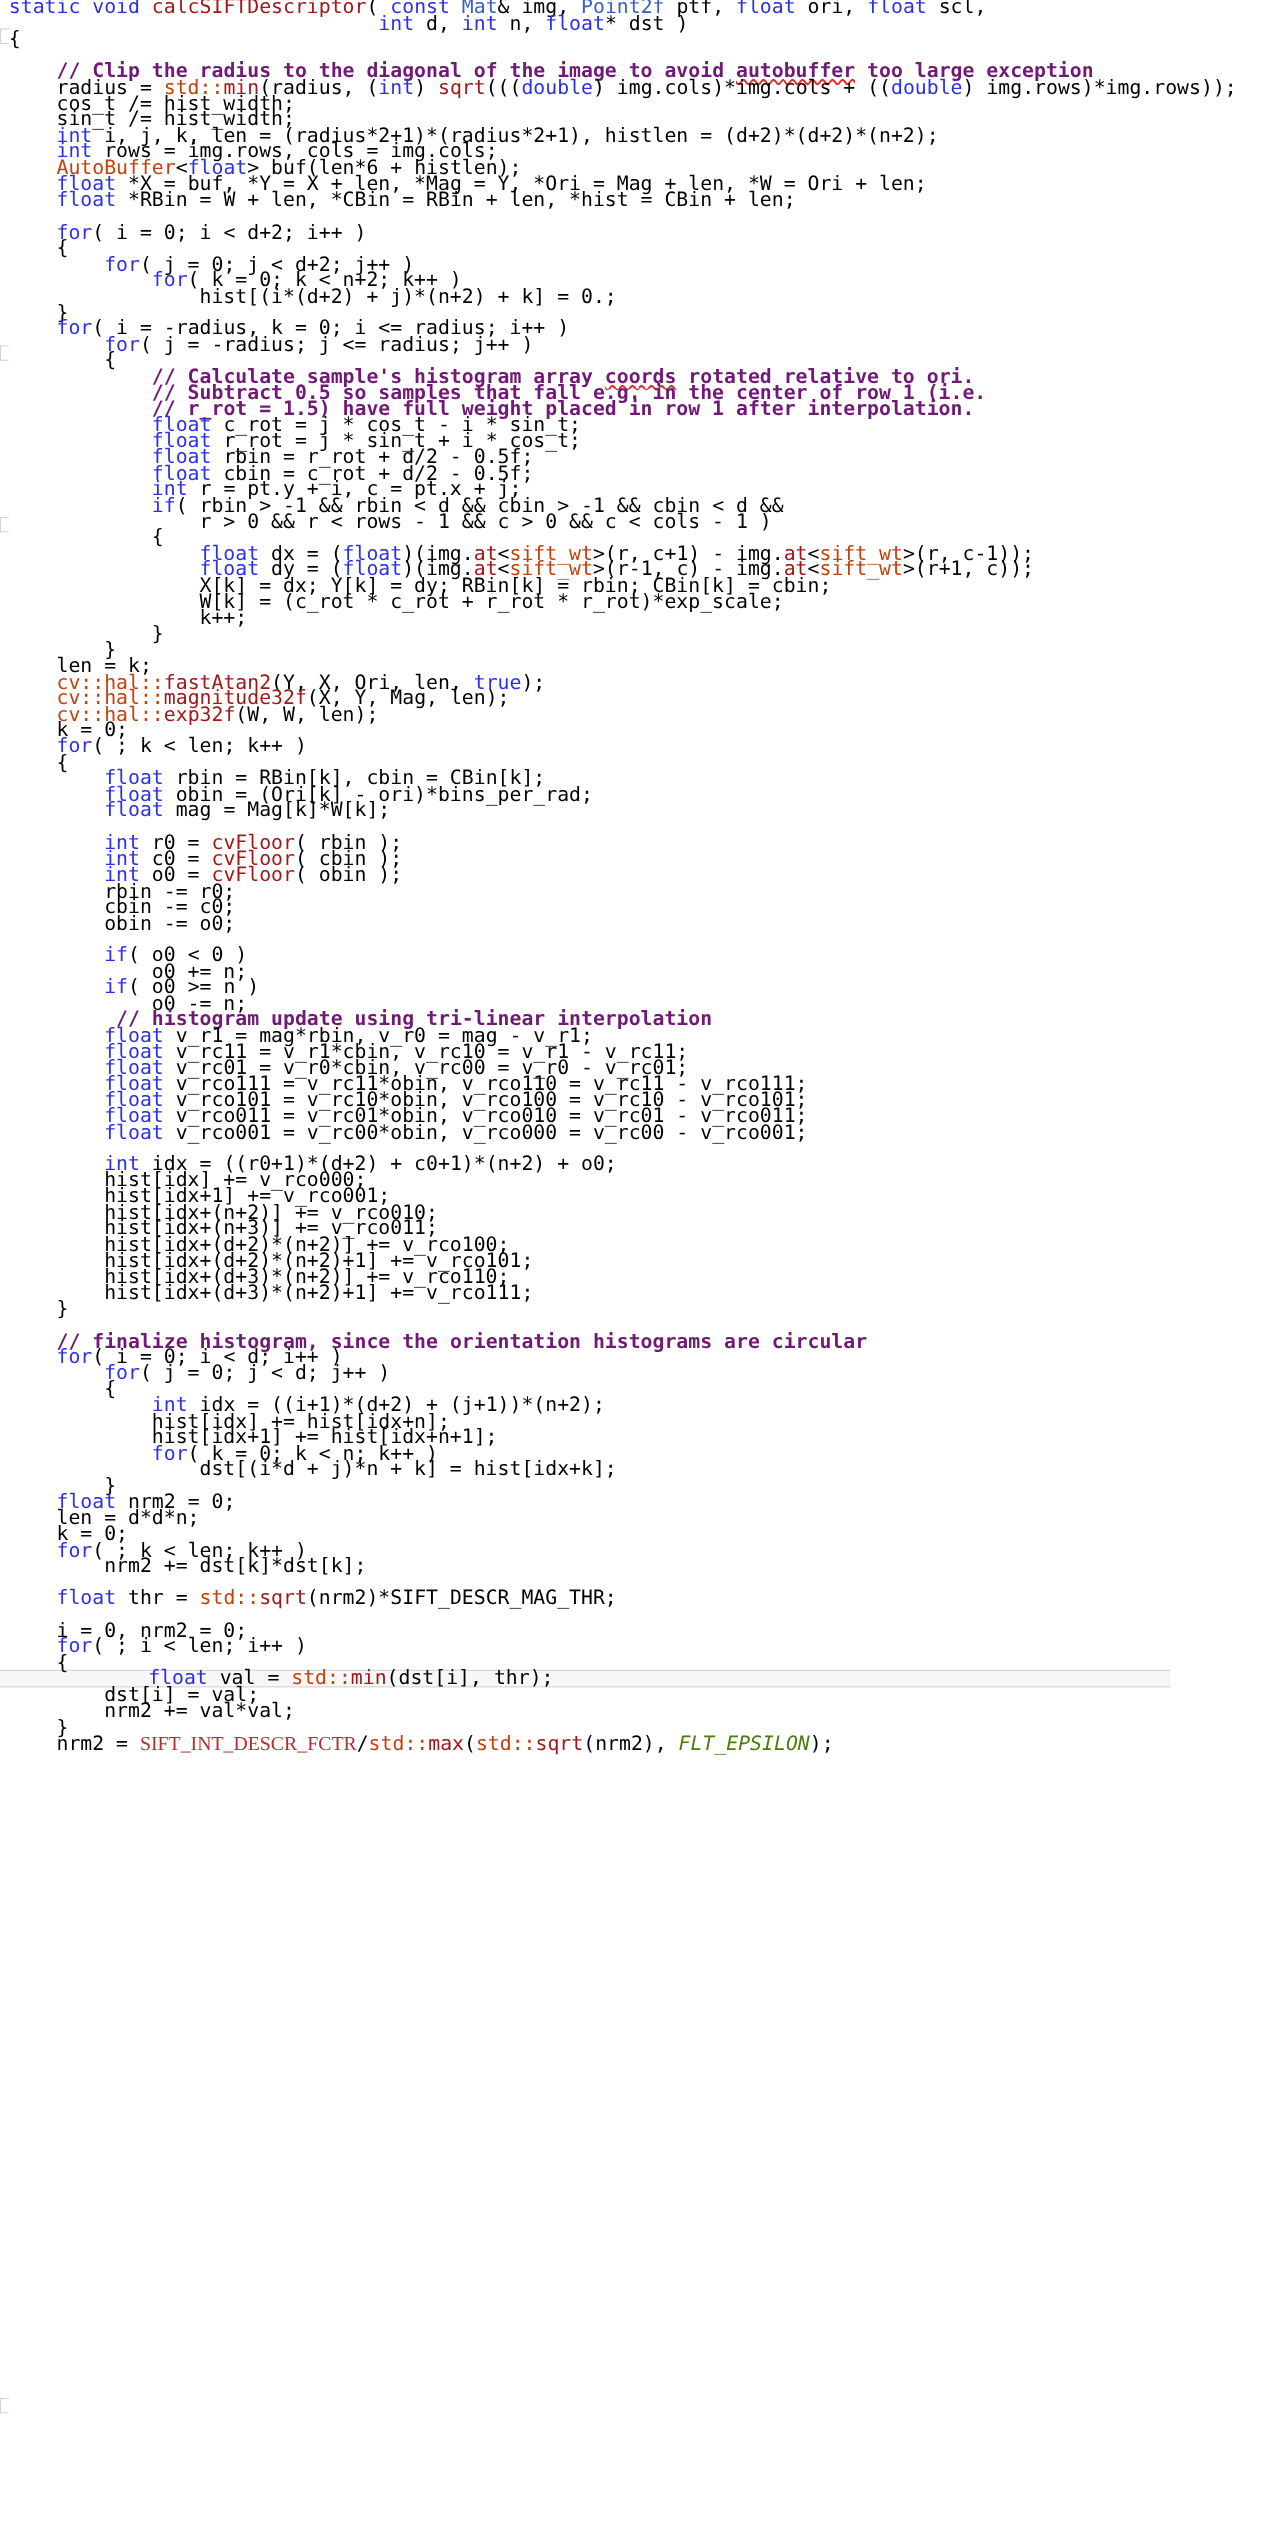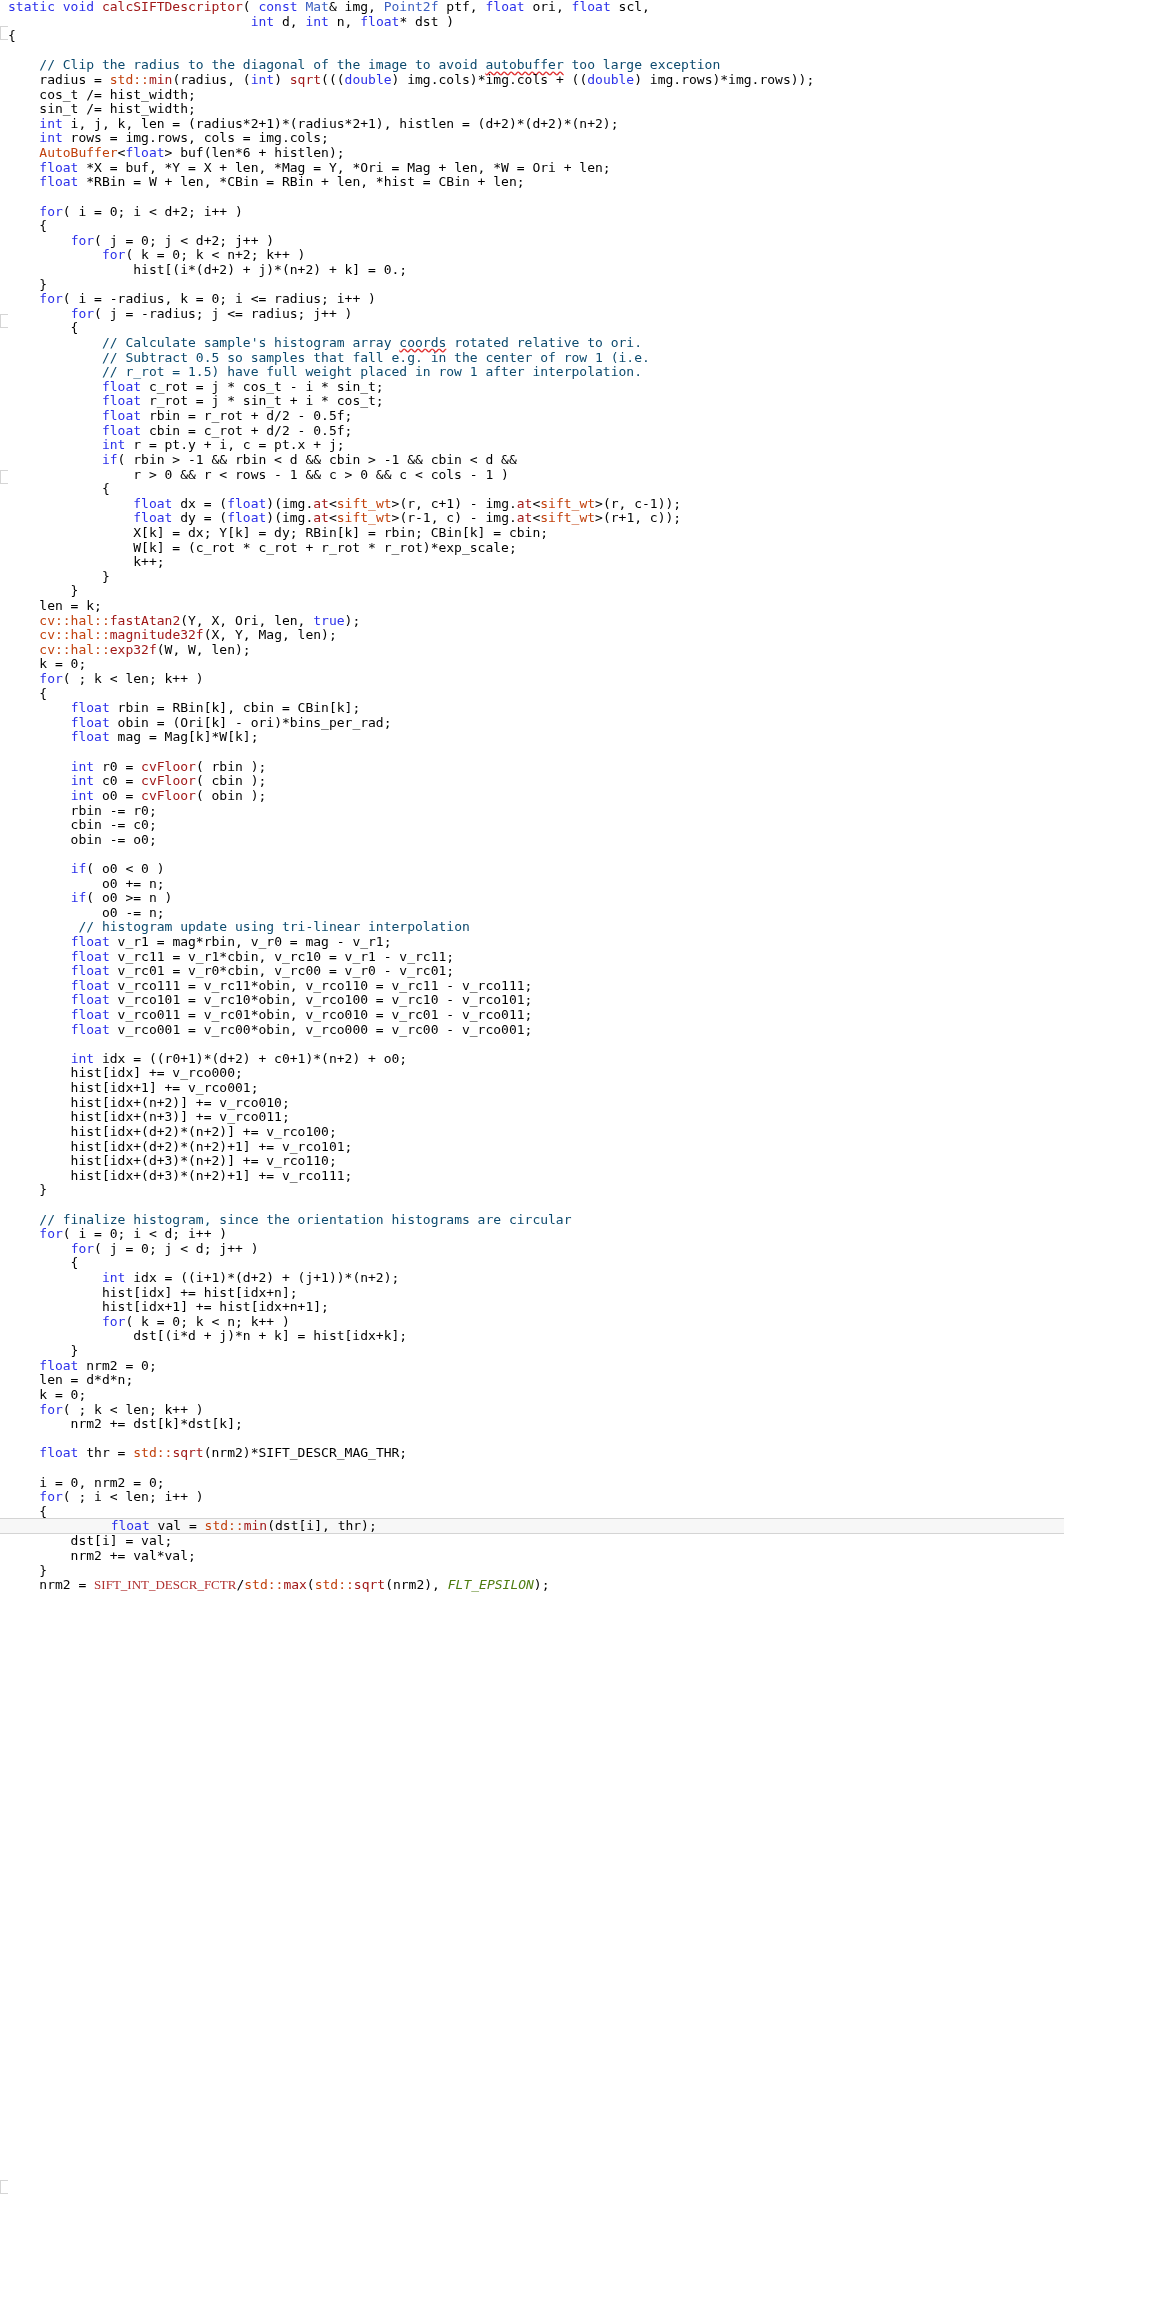--- a/index.html
+++ b/index.html
@@ -33,21 +33,21 @@
     border-bottom: 1px solid #c8c8c8;
     height: 12px;
     opacity: .75;
   }
 
   .code-lines {
     position: absolute;
     left: 0;
     top: 0;
     width: 1064px;
-    font-size: 13.0px;
+    font-size: 18px;
     line-height: 14.62px;
     white-space: pre;
     letter-spacing: 0px;
   }
 
   .ln {
     display: block;
     height: 14.62px;
     white-space: pre;
     padding-left: 8px;
@@ -63,21 +63,21 @@
     margin-top: -1px;
     padding-left: 48px;
   }
 
   
   .t-plain   { color: #000000; }
   .t-kw      { color: #2b30ea; }      
   .t-type    { color: #3b5fc0; }      
   .t-cls     { color: #c2410c; }      
   .t-fn      { color: #a01818; }      
-  .t-cmt     { color: #0c4a6e; }      
+  .t-cmt     { color: #701a75; font-weight: bold; }      
   .t-macro   { color: #b03030; font-family: Liberation Serif, serif; }      
   .t-const   { color: #4d7c0f; font-style: italic; }
 
   
   .sq {
     text-decoration: underline wavy #e03030;
     text-decoration-skip-ink: none;
   }
 </style>
 </head>

